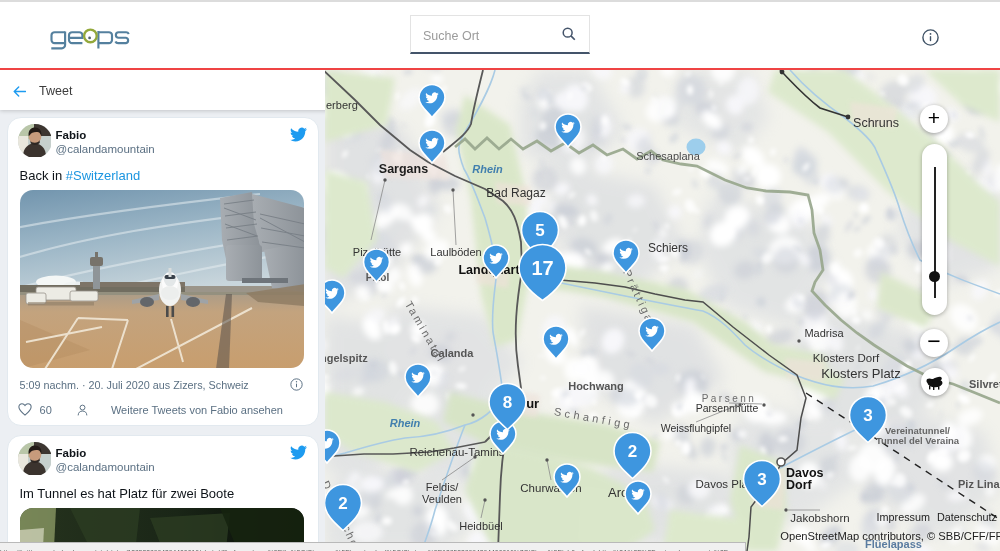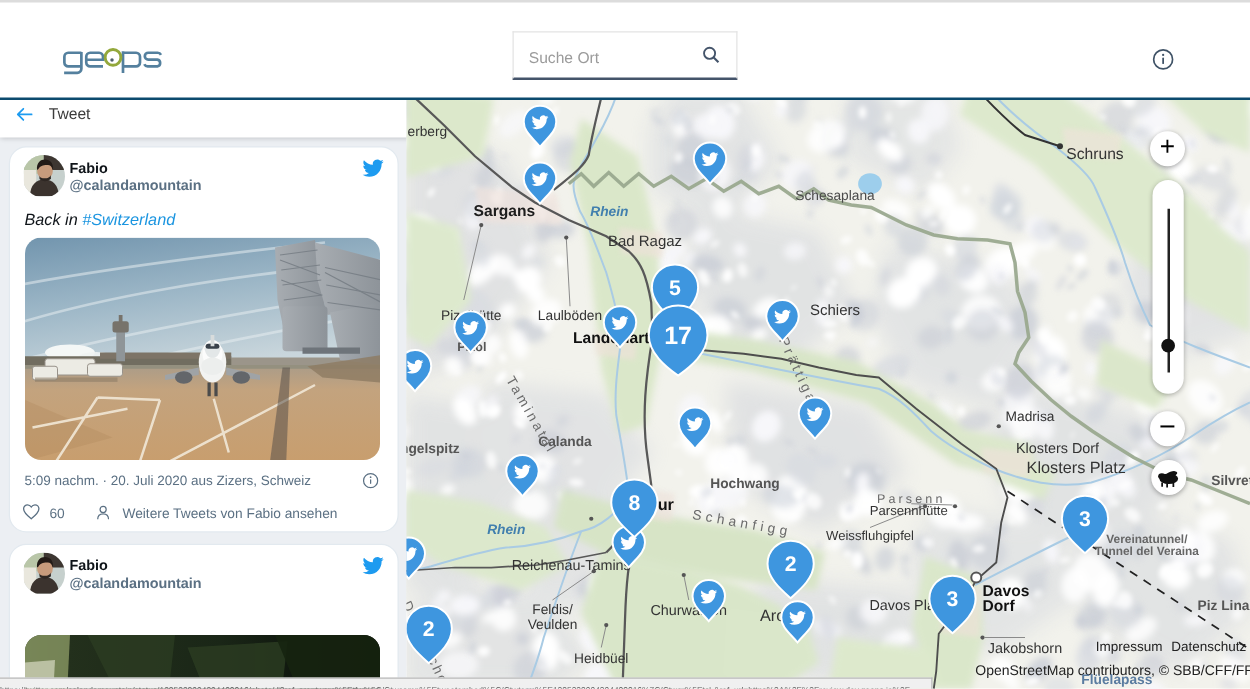--- a/index.html
+++ b/index.html
@@ -1,41 +1,41 @@
 <!DOCTYPE html>
 <html><head>
 <meta charset="utf-8">
 <style>
 * { margin:0; padding:0; box-sizing:border-box; }
 html,body { width:1000px; height:551px; overflow:hidden; font-family:"Liberation Sans",sans-serif; background:#fff; }
 #app { position:relative; width:1000px; height:551px; overflow:hidden; }
 
 
 #topline { position:absolute; top:0; left:0; width:1000px; height:2px; background:#dcdcdc; z-index:40; }
-#header { position:absolute; top:12px; left:0; width:1000px; height:68px; background:#fff; border-bottom:2px solid #0c4a6e; z-index:30; }
+#header { position:absolute; top:2px; left:0; width:1000px; height:68px; background:#fff; border-bottom:2px solid #ef4444; z-index:30; }
 
 #searchbox { position:absolute; left:410px; top:13px; width:180px; height:39px; background:#fff; border:1px solid #e3e3e3; border-bottom:2px solid #44546a; }
 #searchbox .ph { position:absolute; left:12px; top:13px; font-size:12.5px; color:#9b9b9b; }
 #searchbox svg { position:absolute; right:12px; top:10px; }
 #infoicon { position:absolute; right:61px; top:27px; }
 
 
 #sidebar { position:absolute; left:0; top:70px; width:325px; height:481px; background:#eceff3; z-index:20; overflow:hidden; }
 #tweetbar { position:absolute; left:0; top:0; width:353px; height:40px; background:#fff; box-shadow:0 1px 4px rgba(0,0,0,0.18); }
 #tweetbar .back { position:absolute; left:13px; top:16px; }
 #tweetbar .title { position:absolute; left:39px; top:14px; font-size:12.5px; color:#3c3c3c; }
 
-.card { position:absolute; left:6.5px; width:312px; background:#fff; border:1px solid #e2e9ef; border-radius:14px;text-align:right; }
+.card { position:absolute; left:6.5px; width:312px; background:#fff; border:1px solid #e2e9ef; border-radius:14px; }
 #card1 { top:47px; height:309px; }
 #card2 { top:365px; height:240px; }
 .avatar { position:absolute; left:10px; top:6px; width:34px; height:34px; border-radius:50%; overflow:hidden; }
 .name { position:absolute; left:48px; top:11px; font-size:11.5px; font-weight:bold; color:#0f1419; }
-.handle { position:absolute; left:48px; top:25px; font-size:11.5px; color:#5b7083;font-weight:bold; }
+.handle { position:absolute; left:48px; top:25px; font-size:11.5px; color:#5b7083; }
 .bird { position:absolute; right:11px; top:9px; }
-.tweettext { position:absolute; left:12px; top:49.5px; font-size:13px; color:#0f1419;font-style:italic; }
+.tweettext { position:absolute; left:12px; top:49.5px; font-size:13px; color:#0f1419; }
 .tweettext a { color:#1b95e0; text-decoration:none; }
 .tphoto { position:absolute; left:12px; top:72px; width:284px; height:178px; border-radius:13px; overflow:hidden; }
 .meta { position:absolute; left:12px; top:261px; font-size:10.8px; color:#5b7083; white-space:nowrap; }
 .metainfo { position:absolute; right:15px; top:260px; }
 .actions { position:absolute; left:10px; top:285px; font-size:11px; color:#5b7083; white-space:nowrap; }
 
 
 #map { position:absolute; left:325px; top:70px; width:675px; height:419px; z-index:10; background:#edeee8; }
 
 
@@ -1059,39 +1059,40 @@
         </svg>
       <div class="actions">
         <svg width="14" height="13" viewBox="0 0 24 22" style="vertical-align:-2px">
             <path d="M12 20.5 C5 15 1.5 11 1.5 6.8 C1.5 3.6 4 1.3 6.9 1.3 C9 1.3 10.9 2.5 12 4.3 C13.1 2.5 15 1.3 17.1 1.3 C20 1.3 22.5 3.6 22.5 6.8 C22.5 11 19 15 12 20.5 Z" fill="none" stroke="#5b7083" stroke-width="1.8"></path>
           </svg>
         <span style="margin-left:5px">60</span>
         <svg width="13" height="12" viewBox="0 0 24 22" style="margin-left:21px;vertical-align:-2px">
             <circle cx="12" cy="6.5" r="4.5" fill="none" stroke="#5b7083" stroke-width="1.8"></circle>
             <path d="M4,21 C4,15.5 7.5,13 12,13 C16.5,13 20,15.5 20,21" fill="none" stroke="#5b7083" stroke-width="1.8"></path>
           </svg>
-        <span style="margin-left:6px">Weitere Tweets von Fabio ansehen</span>
+        <span style="margin-left:19px">Weitere Tweets von Fabio ansehen</span>
       </div>
     </div>
     <div id="card2" class="card">
       <div class="avatar"><svg width="33" height="33" viewBox="0 0 33 33">
             <rect width="34" height="34" fill="#c6d0cd"></rect>
             <rect x="0" y="0" width="16" height="15" fill="#b9c6a8"></rect>
             <rect x="16" y="0" width="18" height="12" fill="#3d3631"></rect>
             <rect x="0" y="12" width="10" height="21" fill="#e9e7dd"></rect>
             <path d="M5,33 C5,24 10,19.5 16.5,19.5 C23,19.5 28,24 28,33 Z" fill="#3b332e"></path>
             <ellipse cx="17" cy="12.5" rx="6.3" ry="7.2" fill="#c79b7c"></ellipse>
             <path d="M10.6,12 C10,6 13.5,3.6 17,3.6 C21,3.6 23.8,6.4 23.4,11.5 C23.2,13.5 22.8,8.8 20.5,8.2 C17.5,7.5 13,8.2 11.8,11.2 Z" fill="#231b17"></path>
             <path d="M12.5,16.5 C13,19.5 21,19.5 21.5,16 L21.8,19 C19,21.5 15,21.5 12.6,19.2 Z" fill="#2e2723"></path>
           </svg></div>
       <div class="name">Fabio</div>
       <div class="handle">@calandamountain</div>
       <svg class="bird" width="17" height="15" viewBox="0 0 24 20">
           <path d="M23.953 2.57a10 10 0 01-2.825.775A4.958 4.958 0 0023.291.622c-.951.555-2.005.959-3.127 1.184a4.92 4.92 0 00-8.384 4.482C7.69 6.095 4.067 4.13 1.64 1.162a4.822 4.822 0 00-.666 2.475c0 1.71.87 3.213 2.188 4.096a4.904 4.904 0 01-2.228-.616v.06a4.923 4.923 0 003.946 4.827 4.996 4.996 0 01-2.212.085 4.936 4.936 0 004.604 3.417 9.867 9.867 0 01-6.102 2.105c-.39 0-.779-.023-1.17-.067a13.995 13.995 0 007.557 2.209c9.053 0 13.998-7.496 13.998-13.985 0-.21 0-.42-.015-.63a9.935 9.935 0 002.46-2.548z" fill="#1d9bf0"></path>
         </svg>
+      <div class="tweettext">Im Tunnel es hat Platz für zwei Boote</div>
       <div class="tphoto" style="height:120px"><svg width="285" height="120" viewBox="0 0 285 120">
         <defs>
               <linearGradient id="forest" x1="0" y1="0" x2="1" y2="0">
                 <stop offset="0" stop-color="#39482c"></stop>
                 <stop offset="0.12" stop-color="#23301c"></stop>
                 <stop offset="0.55" stop-color="#1a2617"></stop>
                 <stop offset="0.8" stop-color="#0e150d"></stop>
                 <stop offset="1" stop-color="#080b07"></stop>
               </linearGradient>
             </defs>

